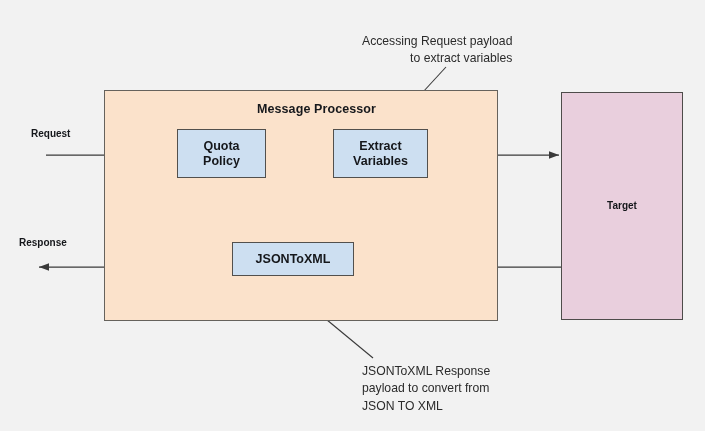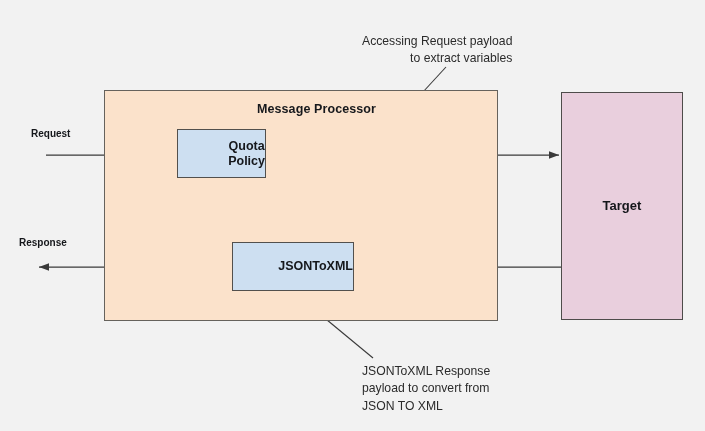--- a/index.html
+++ b/index.html
@@ -52,49 +52,48 @@
     letter-spacing: 0.1px;
   }
   
   .policy-box {
     background: #cddff1;
     border: 1.3px solid #52504d;
     font-size: 12.5px;
     font-weight: bold;
     color: #15171b;
     z-index: 4;
-    justify-content: flex-end;
   }
   #quota-policy {
     left: 177px;
     top: 129px;
     width: 89px;
     height: 49px;
   }
   #extract-variables {
     left: 333px;
     top: 129px;
     width: 95px;
     height: 49px;
   }
   #jsontoxml {
     left: 232px;
     top: 242px;
     width: 122px;
-    height: 49px;
+    height: 34px;
   }
   
   #target {
     left: 561px;
     top: 92px;
     width: 122px;
     height: 228px;
     background: #e9cfdd;
     border: 1.3px solid #4e4c4a;
-    font-size: 13px;
+    font-size: 10px;
     font-weight: bold;
     color: #15171b;
   }
   
   .flow-label {
     position: absolute;
     font-size: 10px;
     font-weight: bold;
     color: #15171b;
     white-space: nowrap;
@@ -146,20 +145,26 @@
     <span id="message-processor-title">Message Processor</span>
   </div>
 
   <div class="node policy-box" id="quota-policy">
     <span>
       <span>Quota</span><br>
       <span>Policy</span>
     </span>
   </div>
 
+  <div class="node policy-box" id="extract-variables">
+    <span>
+      <span>Extract</span><br>
+      <span>Variables</span>
+    </span>
+  </div>
 
   <div class="node policy-box" id="jsontoxml">
     <span>JSONToXML</span>
   </div>
 
   <div class="node" id="target">
     <span>Target</span>
   </div>
 
   <div class="flow-label" id="request-label">Request</div>

